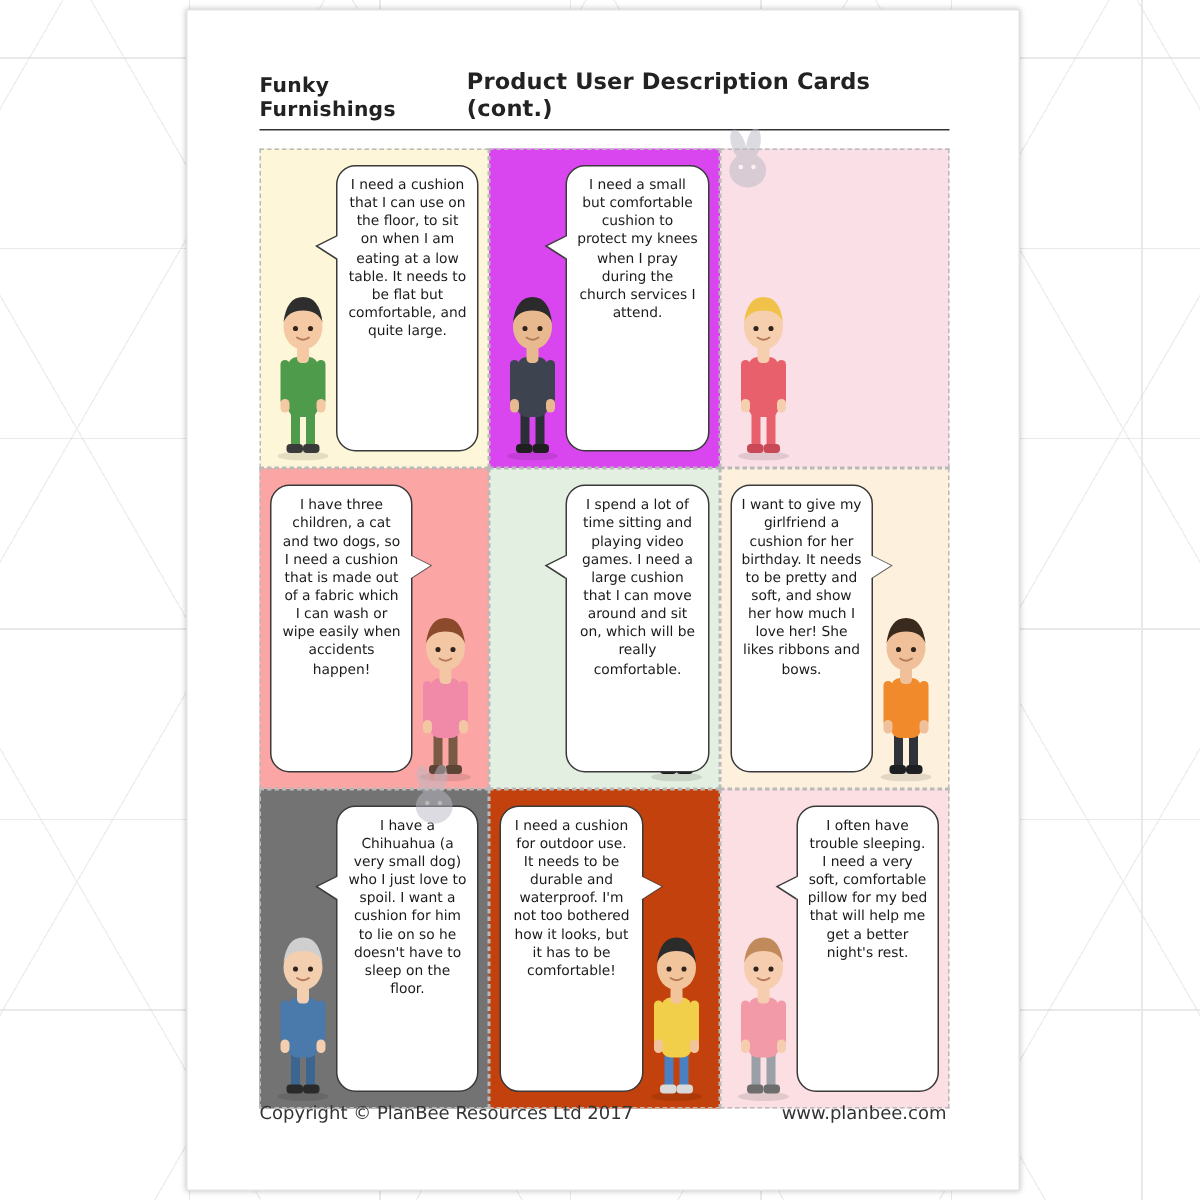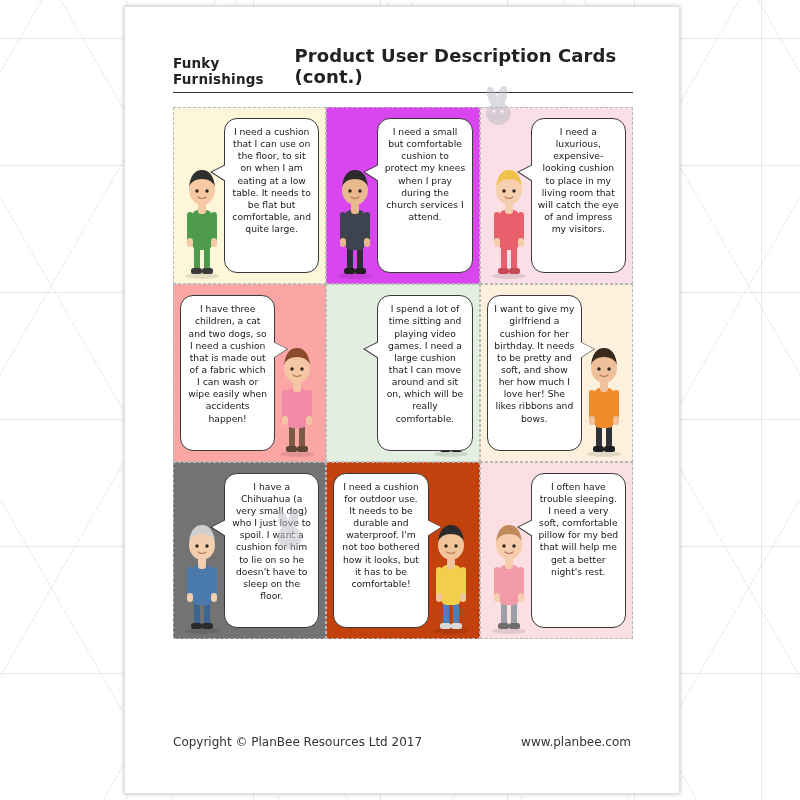--- a/index.html
+++ b/index.html
@@ -41,25 +41,25 @@
     display:flex;justify-content:space-between;align-items:flex-end;
     border-bottom:1.5px solid #333;
     padding-bottom:5px;
   }
   .header .title-left{
     font-family:"DejaVu Sans", sans-serif;
     font-size:13.5px;color:#222;font-weight:600;letter-spacing:.2px;
   }
   .header .title-right{
     font-family:"DejaVu Sans", sans-serif;
-    font-size:18px;color:#222;font-weight:700;letter-spacing:.1px;
+    font-size:15px;color:#222;font-weight:700;letter-spacing:.1px;
   }
   .grid{
-    position:absolute;left:48px;top:100px;
-    width:460px;height:532px;
+    position:absolute;left:48px;top:92px;
+    width:460px;height:640px;
     display:grid;
     grid-template-columns:repeat(3,1fr);
     grid-template-rows:repeat(3,1fr);
   }
   .card{
     position:relative;
     border:1px dashed #b9b9b9;
     box-sizing:border-box;
     overflow:hidden;
   }
@@ -186,21 +186,20 @@
     <rect x="35" y="58" width="6" height="30" rx="3" fill="#e8606b"></rect>
     <rect x="11" y="84" width="6" height="9" rx="3" fill="#f6cfae"></rect>
     <rect x="35" y="84" width="6" height="9" rx="3" fill="#f6cfae"></rect>
     <rect x="22" y="48" width="8" height="12" rx="3" fill="#f6cfae"></rect>
     <ellipse cx="26" cy="36" rx="13" ry="15" fill="#f6cfae"></ellipse>
     <path d="M13 33 q2 -17 13 -17 q11 0 13 17 q-3 -8 -13 -8 q-10 0 -13 8z" fill="#f0c24a"></path>
     <circle cx="21" cy="37" r="1.7" fill="#30241c"></circle>
     <circle cx="31" cy="37" r="1.7" fill="#30241c"></circle>
     <path d="M22 43 q4 3 8 0" stroke="#b5795a" stroke-width="1.2" fill="none" stroke-linecap="round"></path>
   </svg></div>
-        <div class="bubble right"><span class="tail"></span><span>I need a luxurious, expensive-looking cushion to place in my living room that will catch the eye of and impress my visitors.</span></div>
       </div>
       <div class="card" style="background: #fca5a5;">
         <div class="person right">
   <svg viewBox="0 0 52 125" width="52" height="125">
     <ellipse cx="26" cy="122" rx="17" ry="3" fill="#000" opacity=".10"></ellipse>
     <rect x="18" y="92" width="6" height="24" fill="#7a5a45"></rect>
     <rect x="28" y="92" width="6" height="24" fill="#7a5a45"></rect>
     <rect x="15" y="114" width="11" height="6" rx="2.5" fill="#5c4436"></rect>
     <rect x="26" y="114" width="11" height="6" rx="2.5" fill="#5c4436"></rect>
     <rect x="16" y="56" width="20" height="40" rx="6" fill="#f08aa8"></rect>

